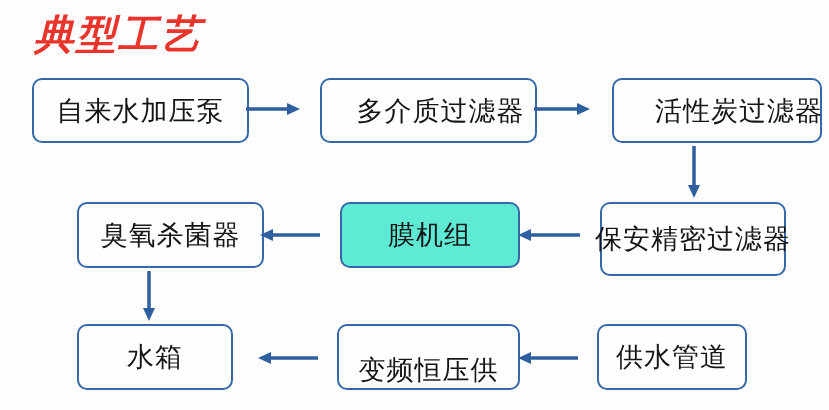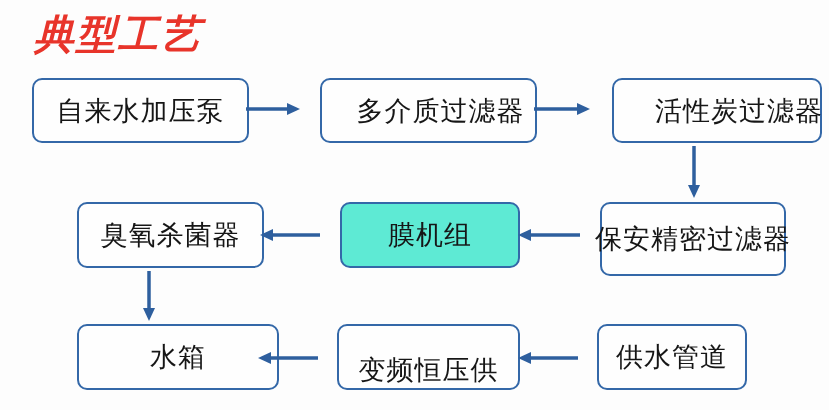--- a/index.html
+++ b/index.html
@@ -70,21 +70,21 @@
       </div>
       <div class="node" style="left: 588px; top: 202px; width: 186px; height: 74px; border-color: rgb(52, 104, 168); background: rgb(254, 254, 254); color: rgb(22, 22, 22);">
         <span>保安精密过滤器</span>
       </div>
       <div class="node" style="left: 328px; top: 202px; width: 180px; height: 66px; border-color: rgb(52, 104, 168); background: #5eead4; color: rgb(22, 22, 22);">
         <span>膜机组</span>
       </div>
       <div class="node" style="left: 65px; top: 202px; width: 187px; height: 66px; border-color: rgb(52, 104, 168); background: rgb(254, 254, 254); color: rgb(22, 22, 22);">
         <span>臭氧杀菌器</span>
       </div>
-      <div class="node" style="left: 65px; top: 324px; width: 202px; height: 66px; border-color: rgb(52, 104, 168); background: rgb(254, 254, 254); color: rgb(22, 22, 22);">
+      <div class="node" style="left: 65px; top: 324px; width: 156px; height: 66px; border-color: rgb(52, 104, 168); background: rgb(254, 254, 254); color: rgb(22, 22, 22);">
         <span>水箱</span>
       </div>
       <div class="node" style="left: 325px; top: 324px; width: 183px; height: 66px; border-color: rgb(52, 104, 168); background: rgb(254, 254, 254); color: rgb(22, 22, 22); align-items: flex-end;">
         <span>变频恒压供</span>
       </div>
       <div class="node" style="left: 585px; top: 324px; width: 150px; height: 66px; border-color: rgb(52, 104, 168); background: rgb(254, 254, 254); color: rgb(22, 22, 22);">
         <span>供水管道</span>
       </div>
     </div>
   <div id="arrows-layer">

